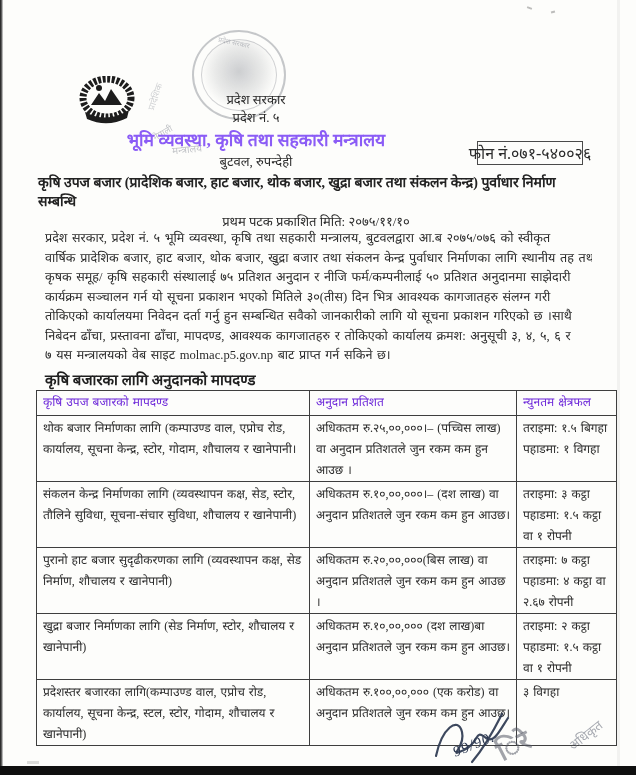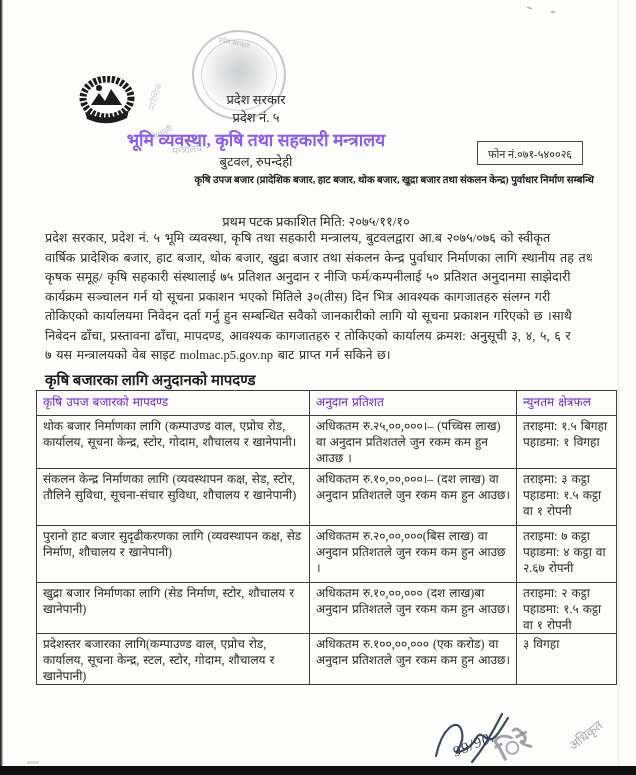--- a/index.html
+++ b/index.html
@@ -23,37 +23,37 @@
     border-radius:50%;border:1px solid rgba(105,110,120,.3);
     background:radial-gradient(circle at 50% 45%,rgba(95,100,110,.30) 0%,rgba(95,100,110,.12) 45%,rgba(95,100,110,0) 70%);}
   .stampword{position:absolute;color:rgba(95,100,112,.38);white-space:nowrap;}
   .govt1{position:absolute;left:0;top:90px;width:512px;text-align:center;font-size:13px;}
   .govt2{position:absolute;left:0;top:108px;width:512px;text-align:center;font-size:13px;}
   .ministry{position:absolute;left:0;top:127px;width:512px;text-align:center;
     font-size:17.5px;font-weight:bold;color:#8b5cf6;}
   .location{position:absolute;left:0;top:152px;width:512px;text-align:center;font-size:13px;}
   .phonebox{position:absolute;left:477px;top:141px;width:104px;height:22px;
     border:1px solid #4a4a4a;display:flex;align-items:center;justify-content:center;
-    font-size:11px;white-space:nowrap;}
-  .subject1{position:absolute;left:38px;top:172px;width:556px;text-align:right;
-    font-size:10px;font-weight:bold;color:#222;}
+    font-size:16px;white-space:nowrap;}
+  .subject1{position:absolute;left:38px;top:172px;width:556px;text-align:left;
+    font-size:14px;font-weight:bold;color:#222;}
   .subject2{position:absolute;left:38px;top:193px;width:556px;text-align:center;
     font-size:13.5px;font-weight:bold;color:#222;}
   .published{position:absolute;left:38px;top:212px;width:556px;text-align:center;
     font-size:13px;font-weight:400;}
   
   .body-par{position:absolute;left:45px;top:229px;width:547px;}
   .bline{height:19.5px;line-height:19.5px;font-size:12.6px;white-space:nowrap;
     word-spacing:1.5px;overflow:hidden;}
   .section-title{position:absolute;left:45px;top:369px;font-size:15px;font-weight:bold;color:#1f1f1f;}
   
   table.grants{position:absolute;left:36px;top:390px;border-collapse:collapse;table-layout:fixed;}
   table.grants td,table.grants th{
     border:1px solid #3e3e3e;vertical-align:top;text-align:left;
-    font-size:12px;line-height:16px;padding:2px 5px 0 6px;word-spacing:1px;overflow:hidden;}
+    font-size:12px;line-height:21px;padding:2px 5px 0 6px;word-spacing:1px;overflow:hidden;}
   table.grants th{font-weight:normal;height:22px;line-height:18px;color:#6d28d9;}
   .w1{width:261px;} .w2{width:195px;margin-top:11px;} .w3{width:88px;}
   .h53{height:53px}.h57{height:57px}.h56{height:56px}.h48{height:48px}.h45{height:45px}
   
   .sig-svg{position:absolute;left:428px;top:708px;width:115px;height:62px;}
   .sig-date{position:absolute;left:452px;top:736px;font-size:15px;font-style:italic;
     color:#2c3850;transform:rotate(-22deg);letter-spacing:1px;}
   .stamp-frag{position:absolute;left:496px;top:726px;font-size:27px;font-weight:bold;
     color:rgba(85,90,102,.55);transform:rotate(-27deg);}
   .officer{position:absolute;left:566px;top:726px;font-size:13px;

